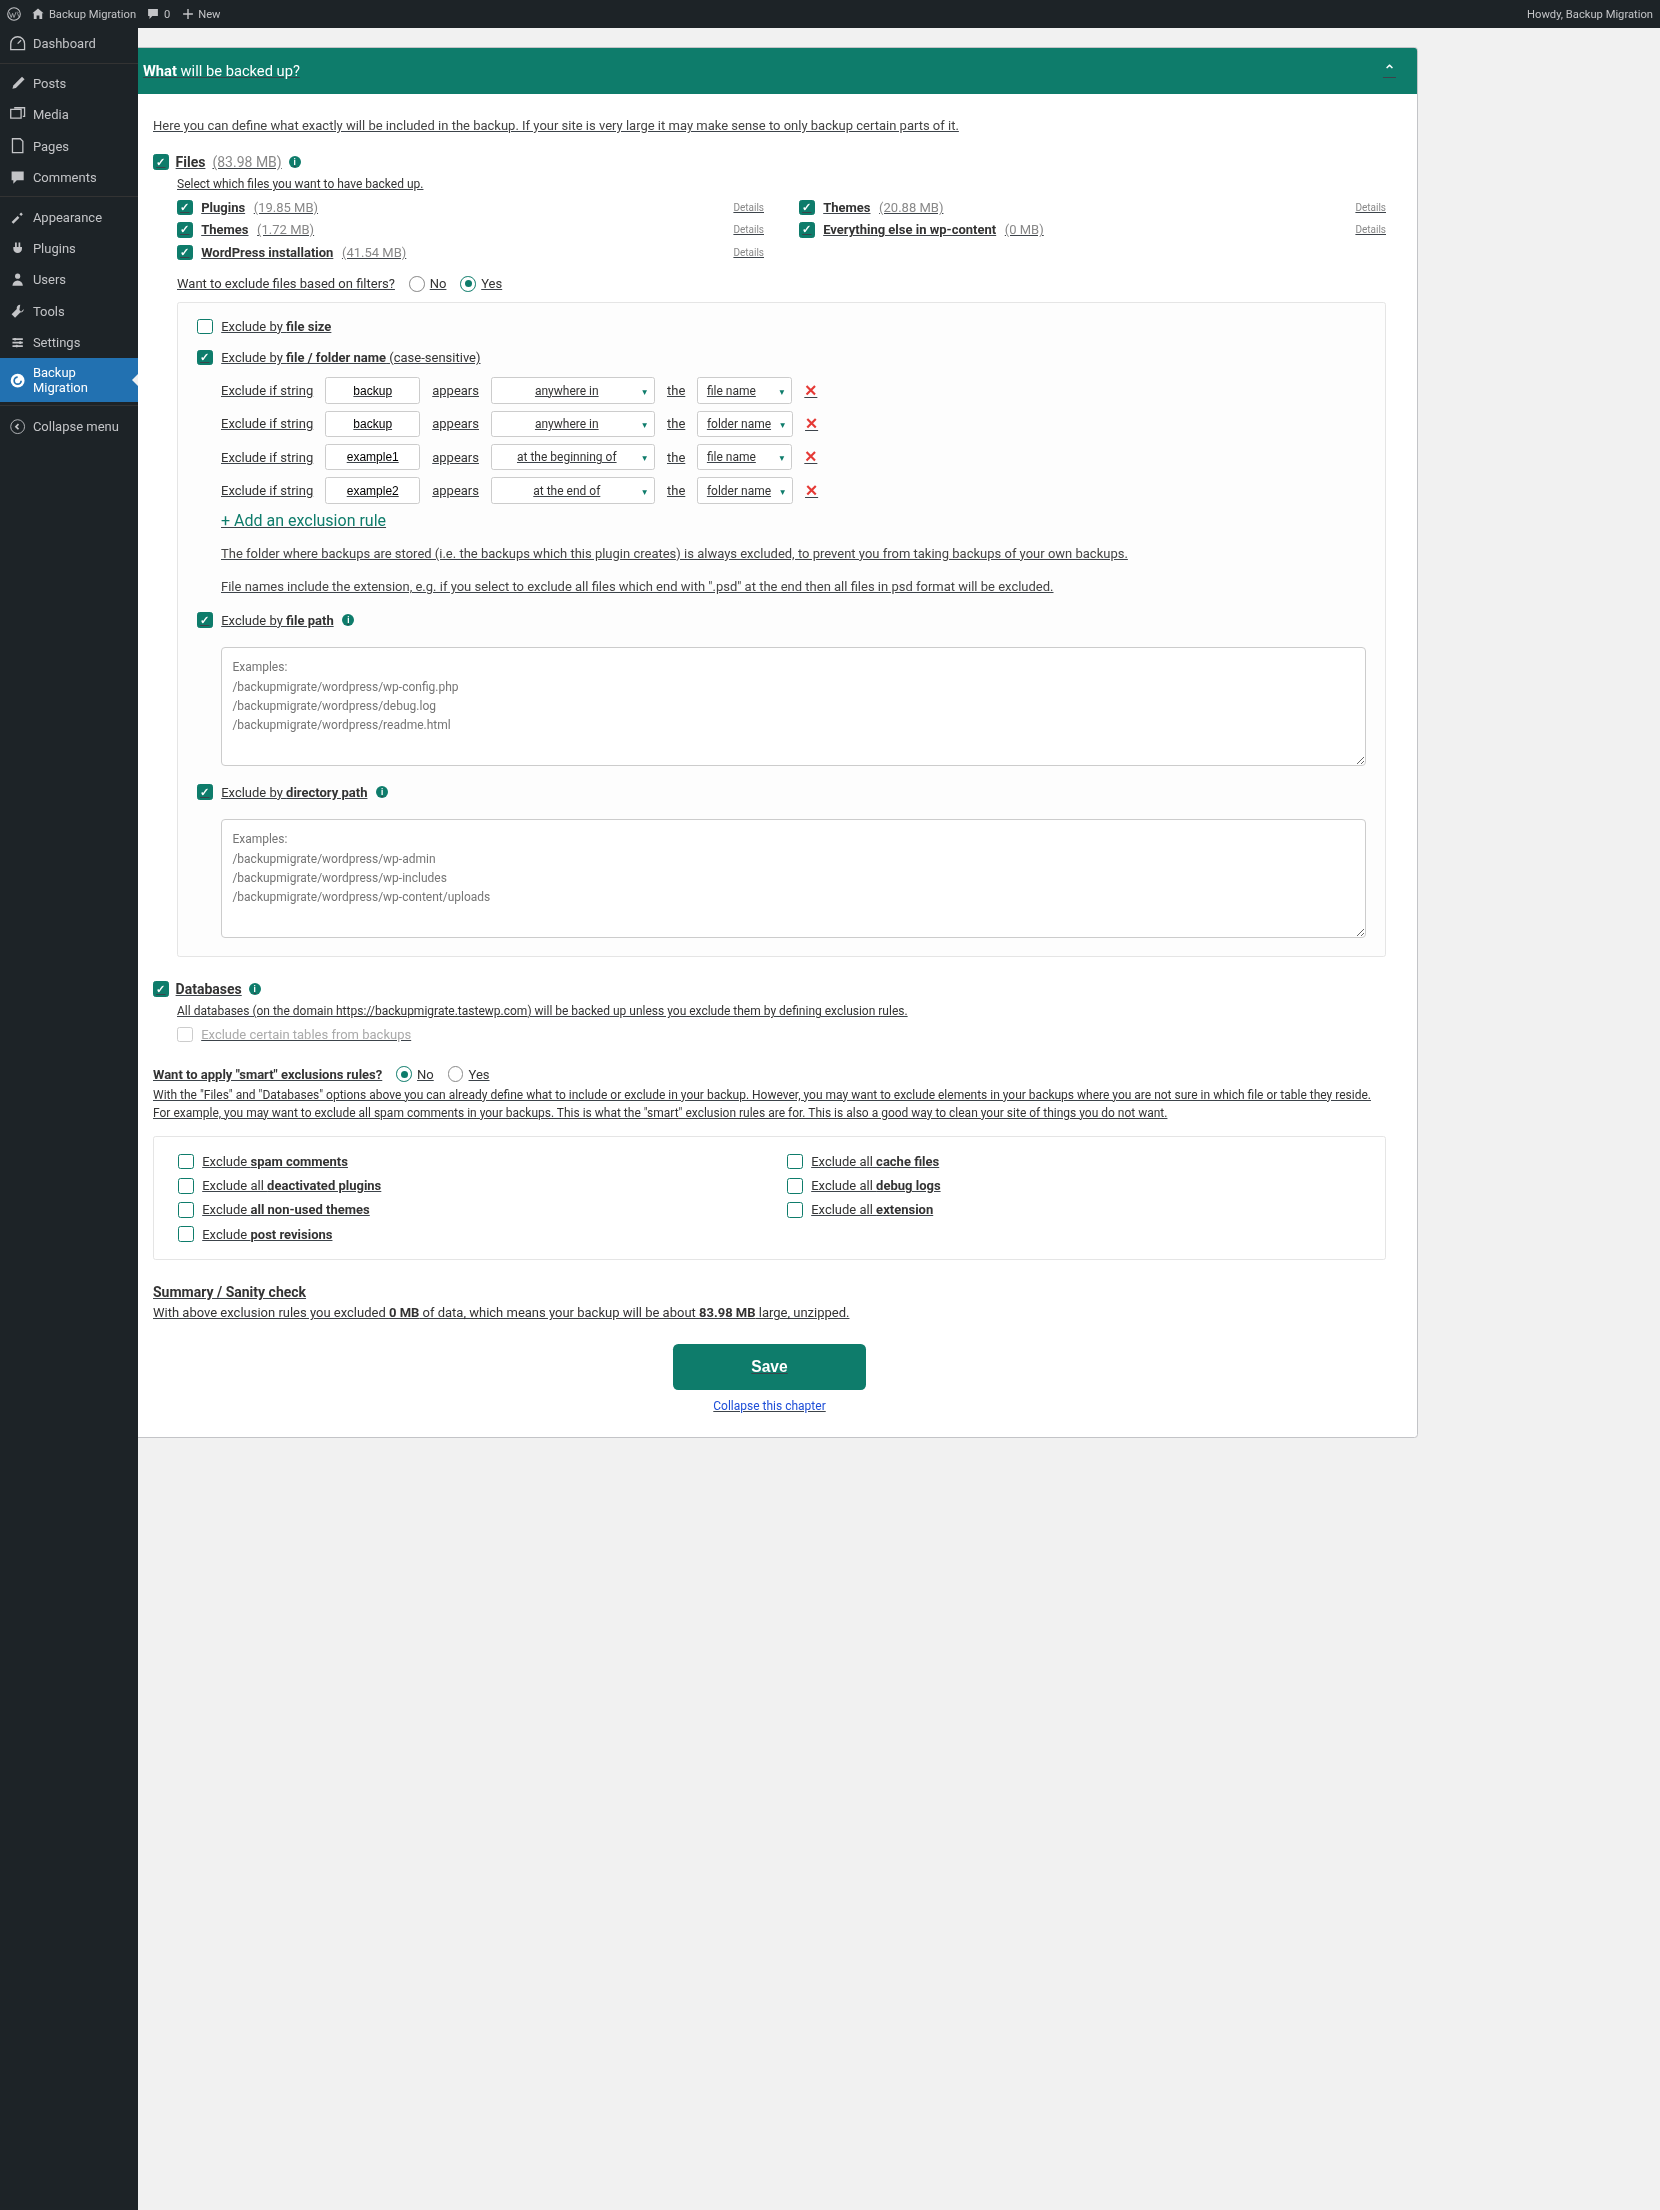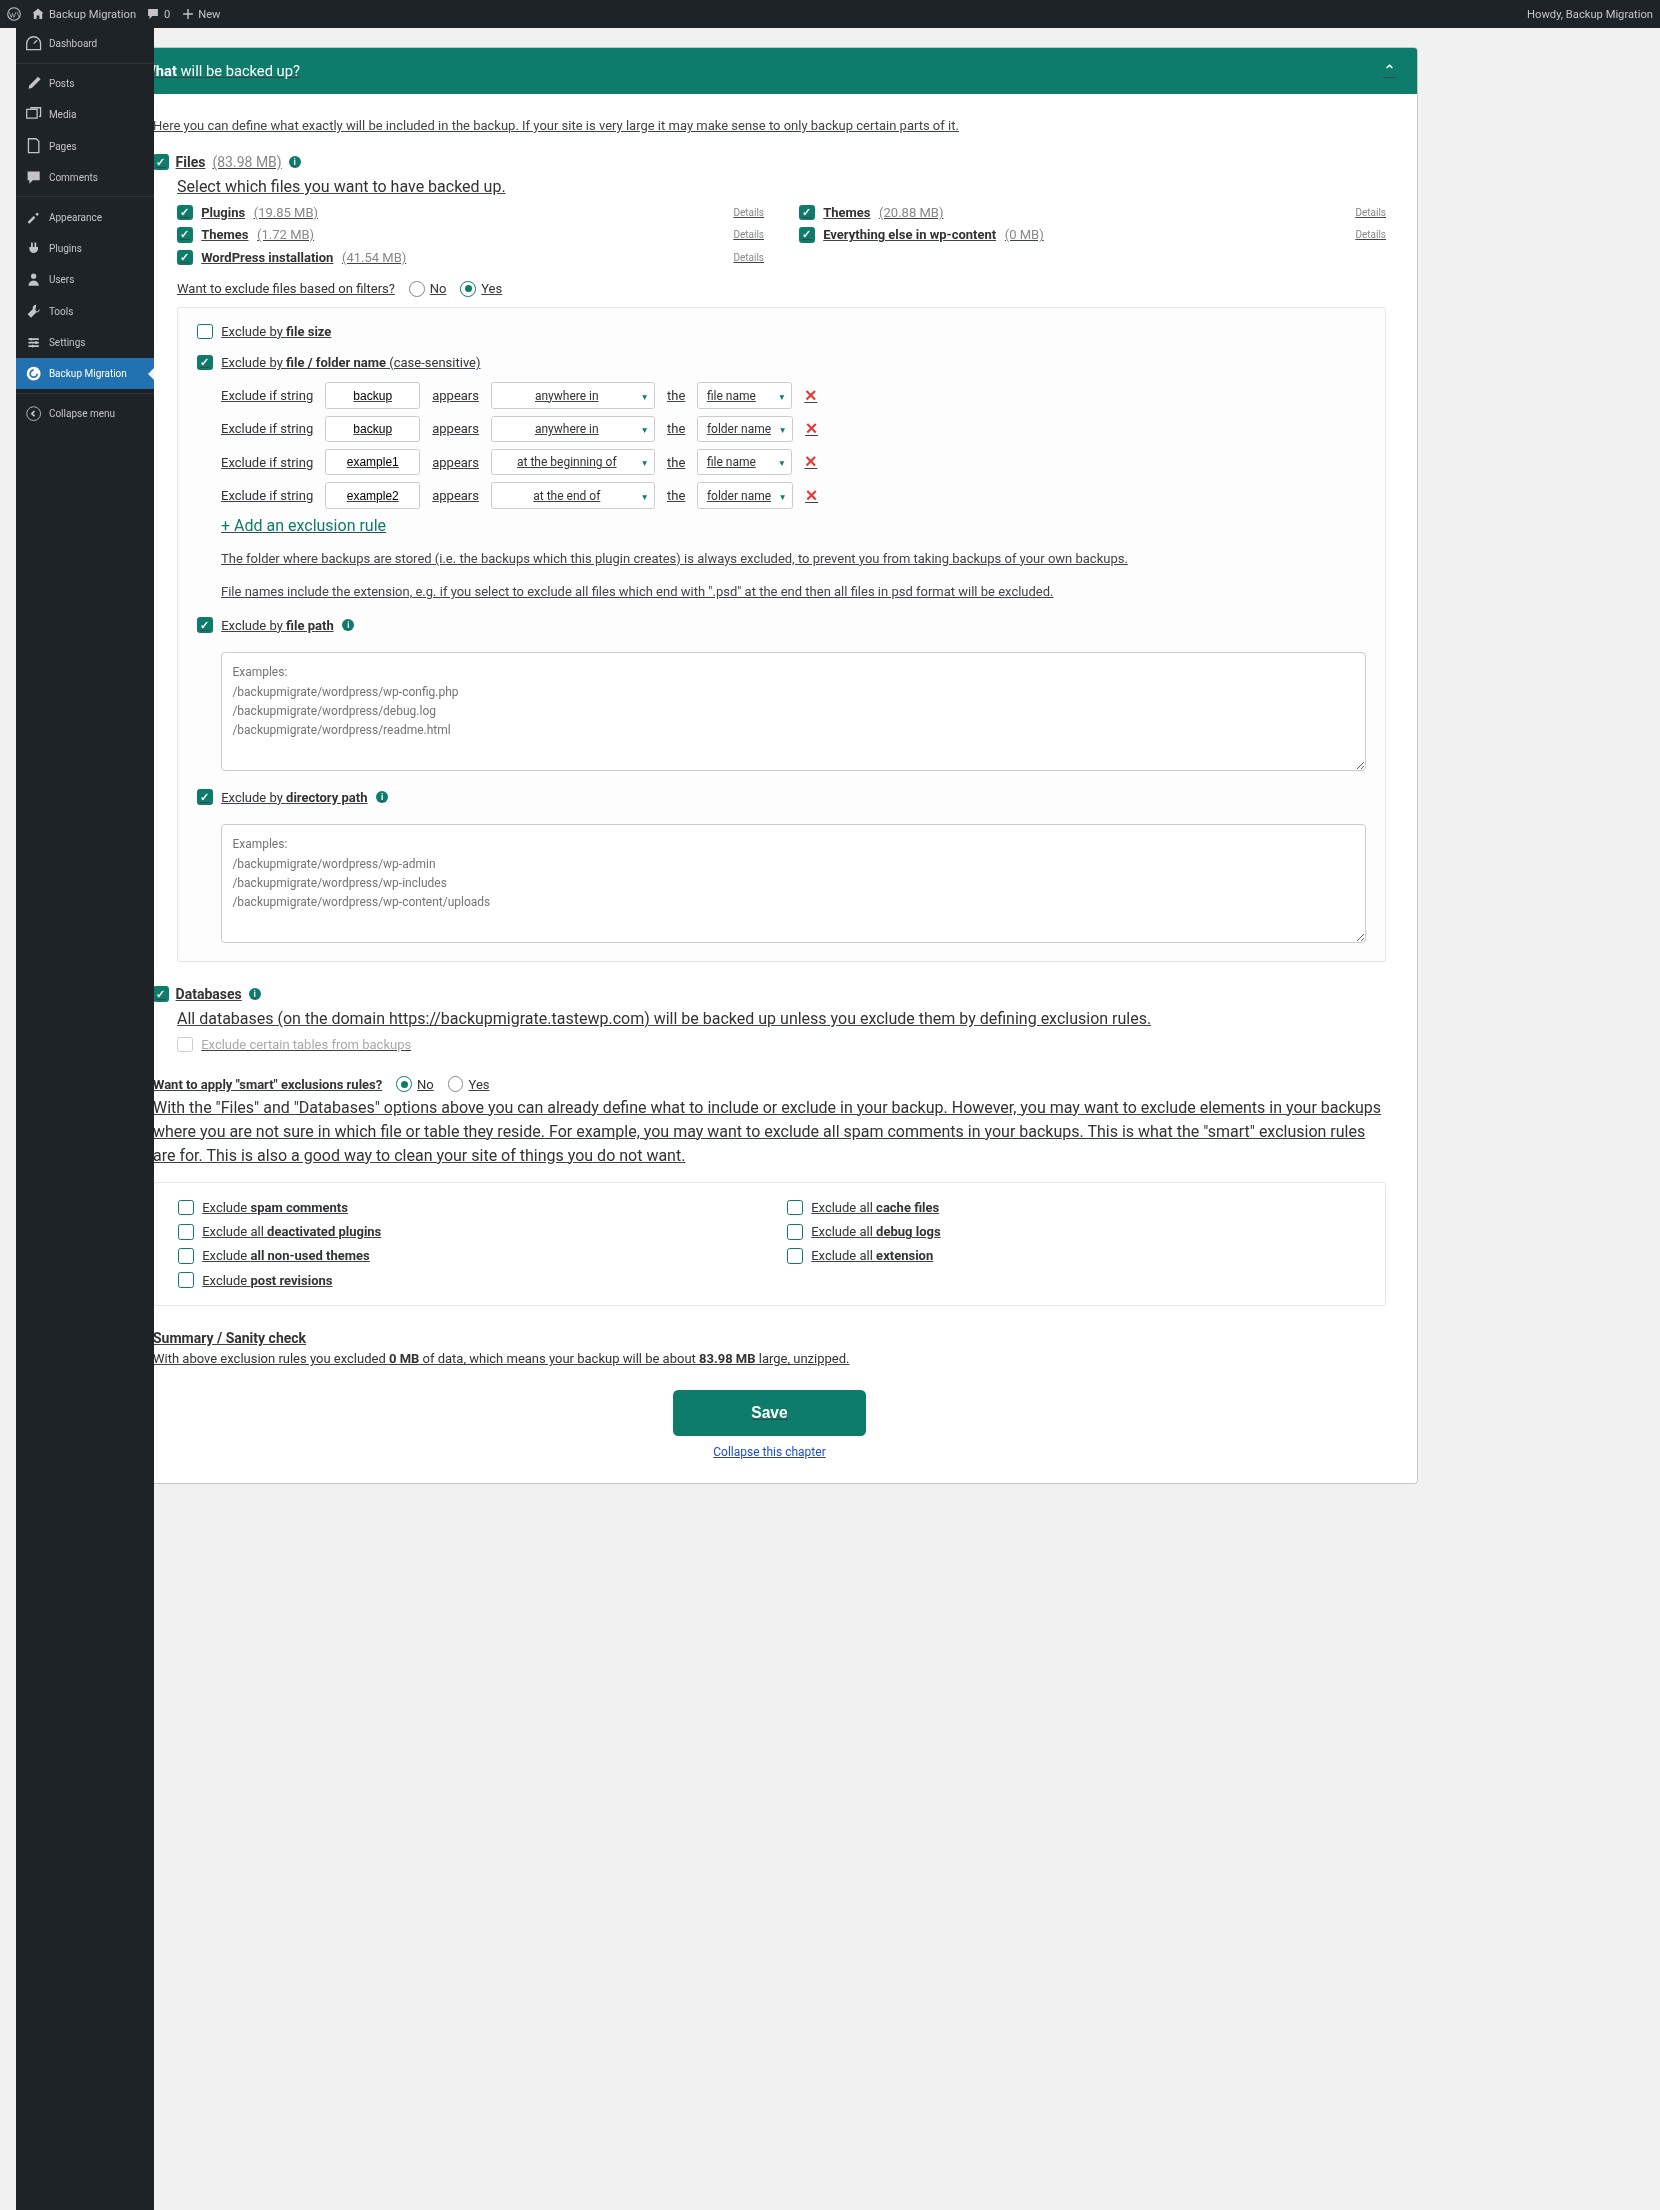--- a/index.html
+++ b/index.html
@@ -5,21 +5,21 @@
 * { margin: 0; padding: 0; box-sizing: border-box; }
 body { font-family: -apple-system, BlinkMacSystemFont, "Segoe UI", Roboto, sans-serif; font-size: 11.2px; background: #f1f1f1; color: #3c434a; }
 
 
 .admin-bar { background: #1d2327; height: 28px; display: flex; align-items: center; justify-content: space-between; color: #c3c4c7; font-size: 11.2px; padding: 0 7px; }
 .admin-bar-left, .admin-bar-right { display: flex; align-items: center; gap: 10.4px; }
 .admin-bar svg { width: 14px; height: 14px; fill: #c3c4c7; }
 .ab-item { display: flex; align-items: center; gap: 3.5px; }
 
 
-.sidebar { position: fixed; top: 28px; left: 16px; width: 138px; bottom: 0; background: #1d2327; color: #c3c4c7; font-size: 10px; overflow-y: auto; }
+.sidebar { position: fixed; top: 28px; left: 0; width: 138px; bottom: 0; background: #1d2327; color: #c3c4c7; font-size: 13px; overflow-y: auto; }
 .sidebar-item { display: flex; align-items: center; gap: 7px; padding: 7px 8.6px; cursor: pointer; }
 .sidebar-item.active { background: #2271b1; color: #fff; position: relative; }
 .sidebar-item.active::after { content: ''; position: absolute; right: -0.9px; top: 50%; transform: translateY(-50%); border: 7px solid transparent; border-right-color: #f1f1f1; }
 .sidebar svg { width: 17.3px; height: 17.3px; fill: currentColor; flex-shrink: 0; }
 .sidebar-sep { height: 4.3px; border-bottom: 0.9px solid #333; margin-bottom: 4.3px; }
 
 
 .main { margin-left: 102px; padding: 19px; text-decoration: underline; }
 .panel { background: #fff; border: 0.9px solid #c3c4c7; border-radius: 3.5px; overflow: hidden; max-width: 1297px; }
 .panel-header { background: #0e7c6b; color: #fff; padding: 14px 21px; font-size: 14.7px; display: flex; justify-content: space-between; align-items: center; }
@@ -38,21 +38,21 @@
 .rb { width: 15.6px; height: 15.6px; border: 1.7px solid #888; border-radius: 50%; display: inline-flex; align-items: center; justify-content: center; }
 .rb.checked { border-color: #0e7c6b; }
 .rb.checked::after { content: ''; width: 7px; height: 7px; background: #0e7c6b; border-radius: 50%; }
 
 .section-title { font-size: 14px; display: flex; align-items: center; gap: 7px; margin-bottom: 7px; }
 .muted { color: #888; }
 .info-icon { width: 12px; height: 12px; border-radius: 50%; background: #0e7c6b; color: #fff; display: inline-flex; align-items: center; justify-content: center; font-size: 8.6px; font-weight: bold; }
 
 .indent1 { margin-left: 24px; }
 
-.helper { font-size: 16px; color: #333; margin-bottom: 8.6px; }
+.helper { font-size: 12px; color: #333; margin-bottom: 8.6px; }
 
 .file-grid { display: grid; grid-template-columns: 1fr 1fr; gap: 7px 35px; margin-bottom: 15.6px; }
 .file-row { display: flex; align-items: center; justify-content: space-between; font-size: 13px; }
 .file-row .lbl { display: flex; align-items: center; gap: 8.6px; }
 .details-link { color: #888; font-size: 10px; cursor: pointer; }
 
 .filter-block { border: 0.9px solid #e5e5e5; border-radius: 2.6px; padding: 15.6px 19px; margin-top: 10.4px; background: #fdfdfd; }
 .filter-q { display: flex; align-items: center; gap: 14px; font-size: 13px; margin-bottom: 3.5px; }
 
 .exclude-row { display: flex; align-items: center; gap: 8.6px; margin-bottom: 12px; font-size: 13px; }

